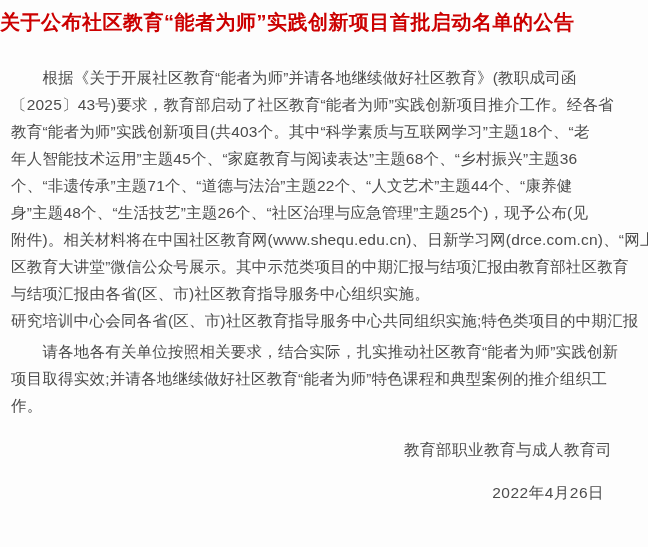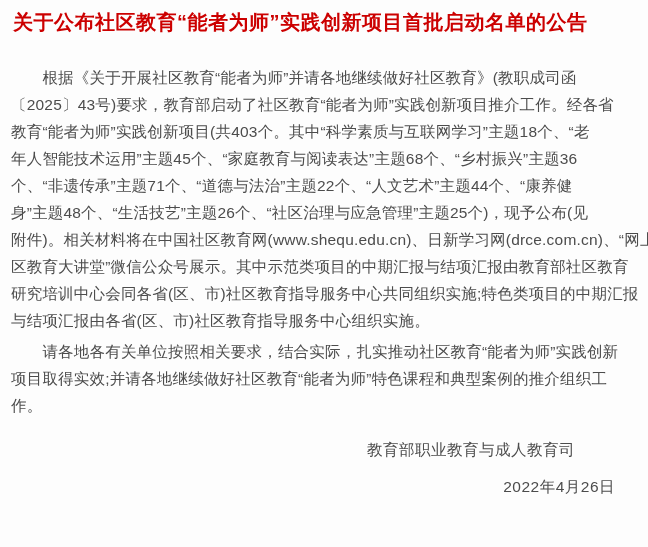--- a/index.html
+++ b/index.html
@@ -10,21 +10,21 @@
   .page {
     position: relative;
     width: 648px;
     height: 547px;
     background: var(--bg-color, #fdfdfd);
     overflow: hidden;
     font-family: "Liberation Sans", "DejaVu Sans", sans-serif;
   }
   .title {
     margin: 0;
-    padding: 9px 14px 0 13px;
+    padding: 9px 14px 0 0;
     font-size: 20px;
     line-height: 26px;
     font-weight: bold;
     color: var(--title-color, #cc0000);
     letter-spacing: 0.5px;
     white-space: nowrap;
   }
   .content {
     margin-top: 29px;
     padding: 0 14px 0 11px;
@@ -34,31 +34,31 @@
   .paragraph + .paragraph { margin-top: 4px; }
   .body-line {
     height: 27px;
     line-height: 27px;
     font-size: 15.5px;
     letter-spacing: 0.2px;
     white-space: nowrap;
   }
   .signature {
     margin-top: 17px;
-    padding-right: 73px;
+    padding-right: 36px;
     height: 27px;
     line-height: 27px;
     font-size: 15.5px;
     text-align: right;
     color: var(--body-color, #4c4c4c);
     letter-spacing: 0.5px;
   }
   .date {
-    margin-top: 10px;
-    padding-right: 33px;
+    margin-top: 16px;
+    padding-right: 44px;
     height: 27px;
     line-height: 27px;
     font-size: 15.5px;
     text-align: right;
     color: var(--body-color, #4c4c4c);
     letter-spacing: 0.5px;
   }
 </style>
 </head>
 <body>
@@ -69,22 +69,22 @@
   <div class="content" id="content">
       <div class="paragraph">
         <div class="body-line">　　根据《关于开展社区教育“能者为师”并请各地继续做好社区教育》(教职成司函</div>
         <div class="body-line">〔2025〕43号)要求，教育部启动了社区教育“能者为师”实践创新项目推介工作。经各省</div>
         <div class="body-line">教育“能者为师”实践创新项目(共403个。其中“科学素质与互联网学习”主题18个、“老</div>
         <div class="body-line">年人智能技术运用”主题45个、“家庭教育与阅读表达”主题68个、“乡村振兴”主题36</div>
         <div class="body-line">个、“非遗传承”主题71个、“道德与法治”主题22个、“人文艺术”主题44个、“康养健</div>
         <div class="body-line">身”主题48个、“生活技艺”主题26个、“社区治理与应急管理”主题25个)，现予公布(见</div>
         <div class="body-line">附件)。相关材料将在中国社区教育网(www.shequ.edu.cn)、日新学习网(drce.com.cn)、“网上社</div>
         <div class="body-line">区教育大讲堂”微信公众号展示。其中示范类项目的中期汇报与结项汇报由教育部社区教育</div>
+        <div class="body-line">与结项汇报由各省(区、市)社区教育指导服务中心组织实施。</div>
         <div class="body-line">研究培训中心会同各省(区、市)社区教育指导服务中心共同组织实施;特色类项目的中期汇报</div>
-        <div class="body-line">与结项汇报由各省(区、市)社区教育指导服务中心组织实施。</div>
       </div>
       <div class="paragraph">
         <div class="body-line">　　请各地各有关单位按照相关要求，结合实际，扎实推动社区教育“能者为师”实践创新</div>
         <div class="body-line">项目取得实效;并请各地继续做好社区教育“能者为师”特色课程和典型案例的推介组织工</div>
         <div class="body-line">作。</div>
       </div>
     </div>
 
   <div class="signature">教育部职业教育与成人教育司</div>
 

